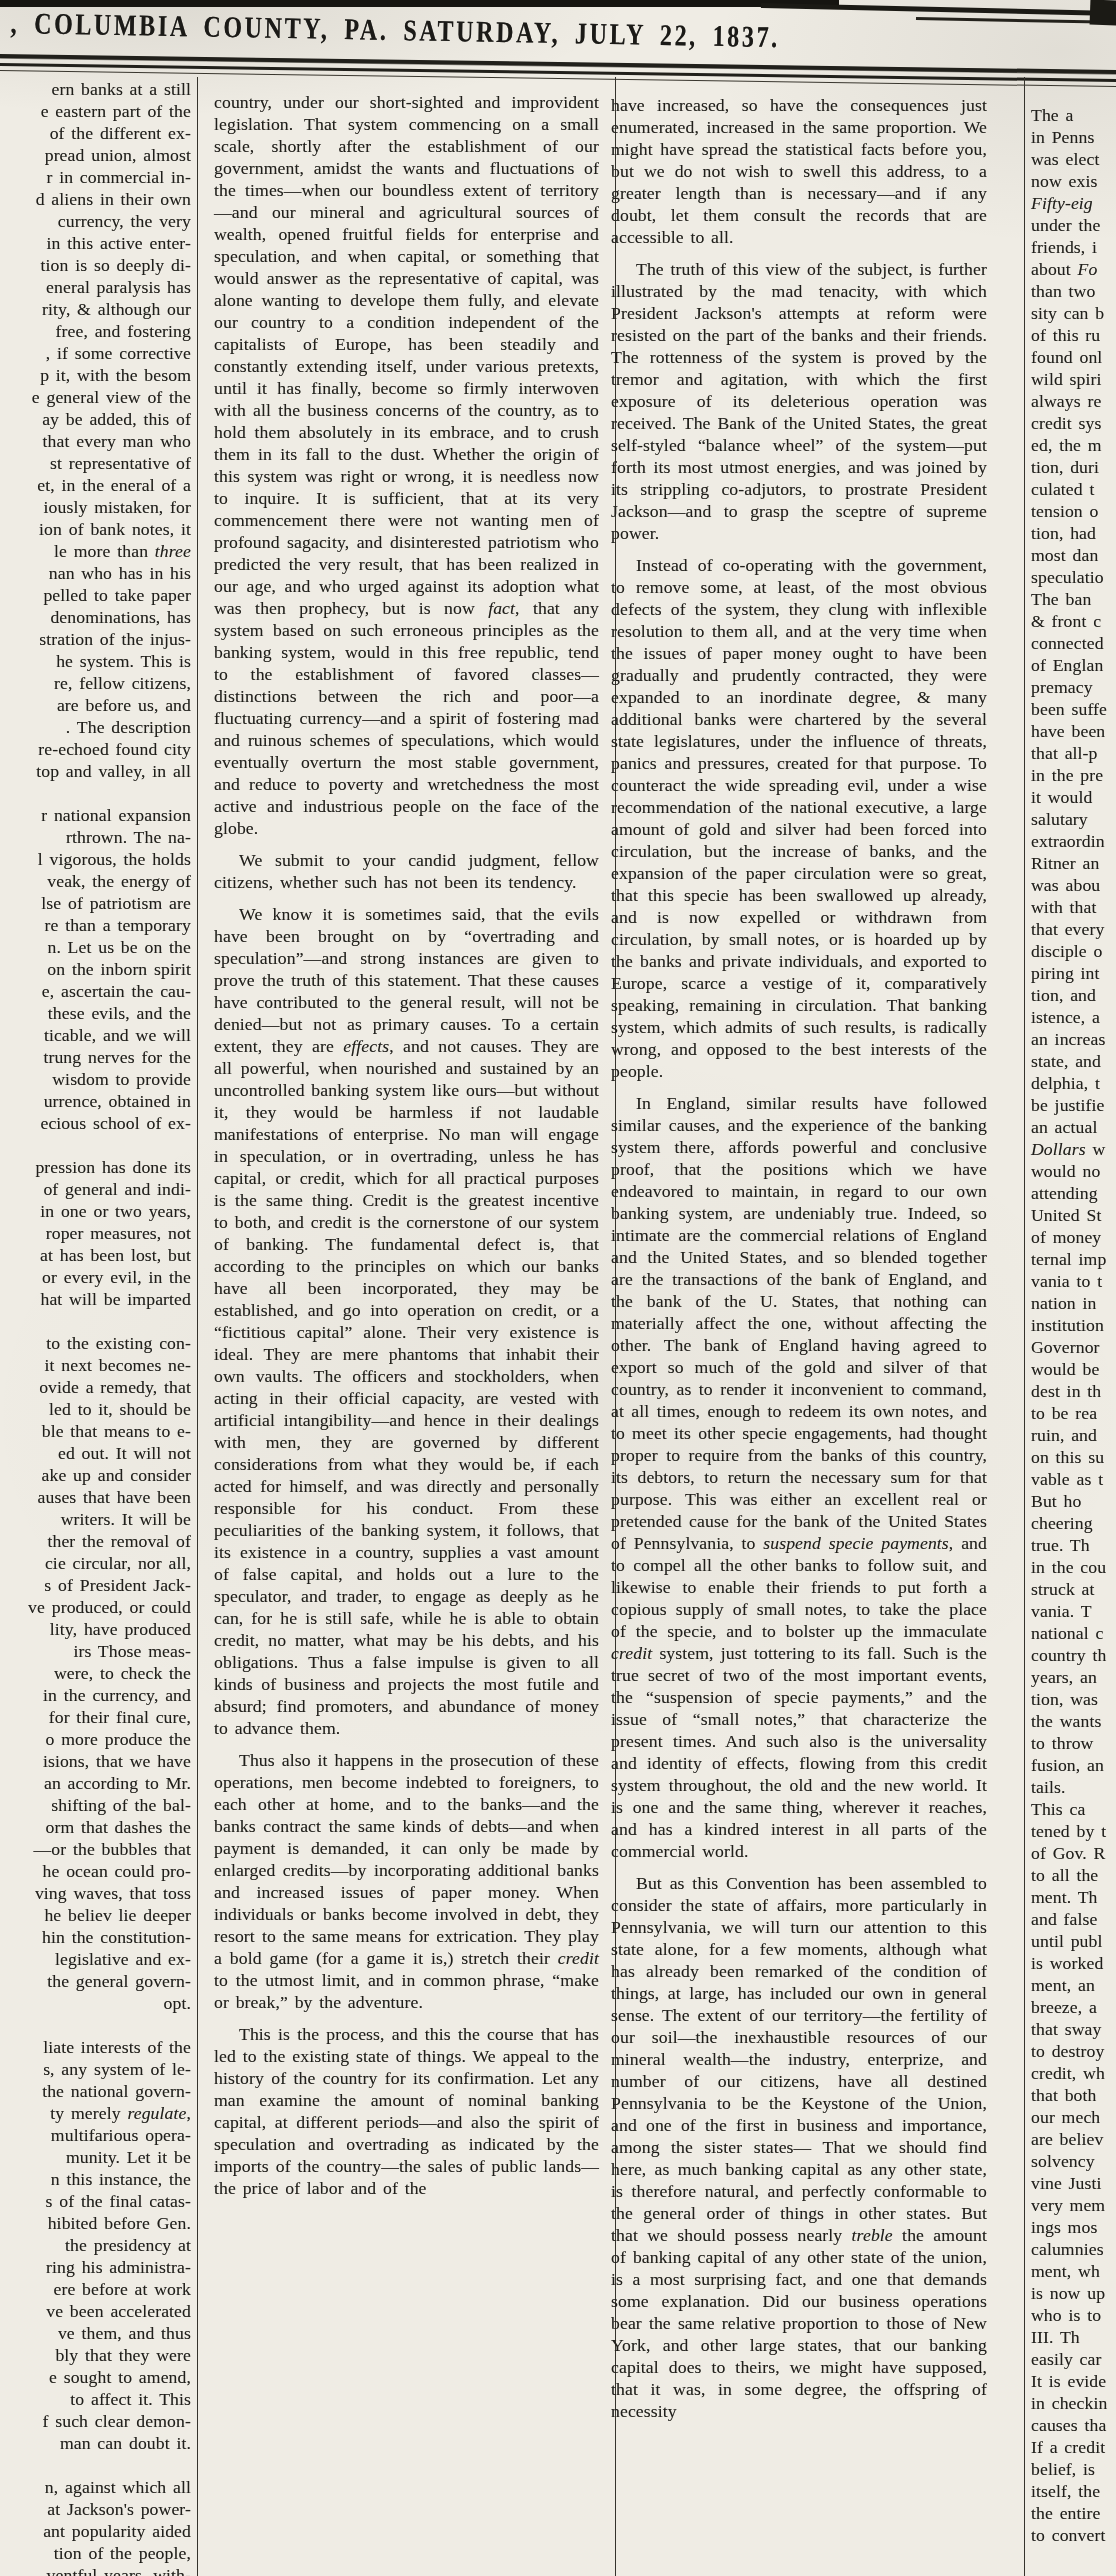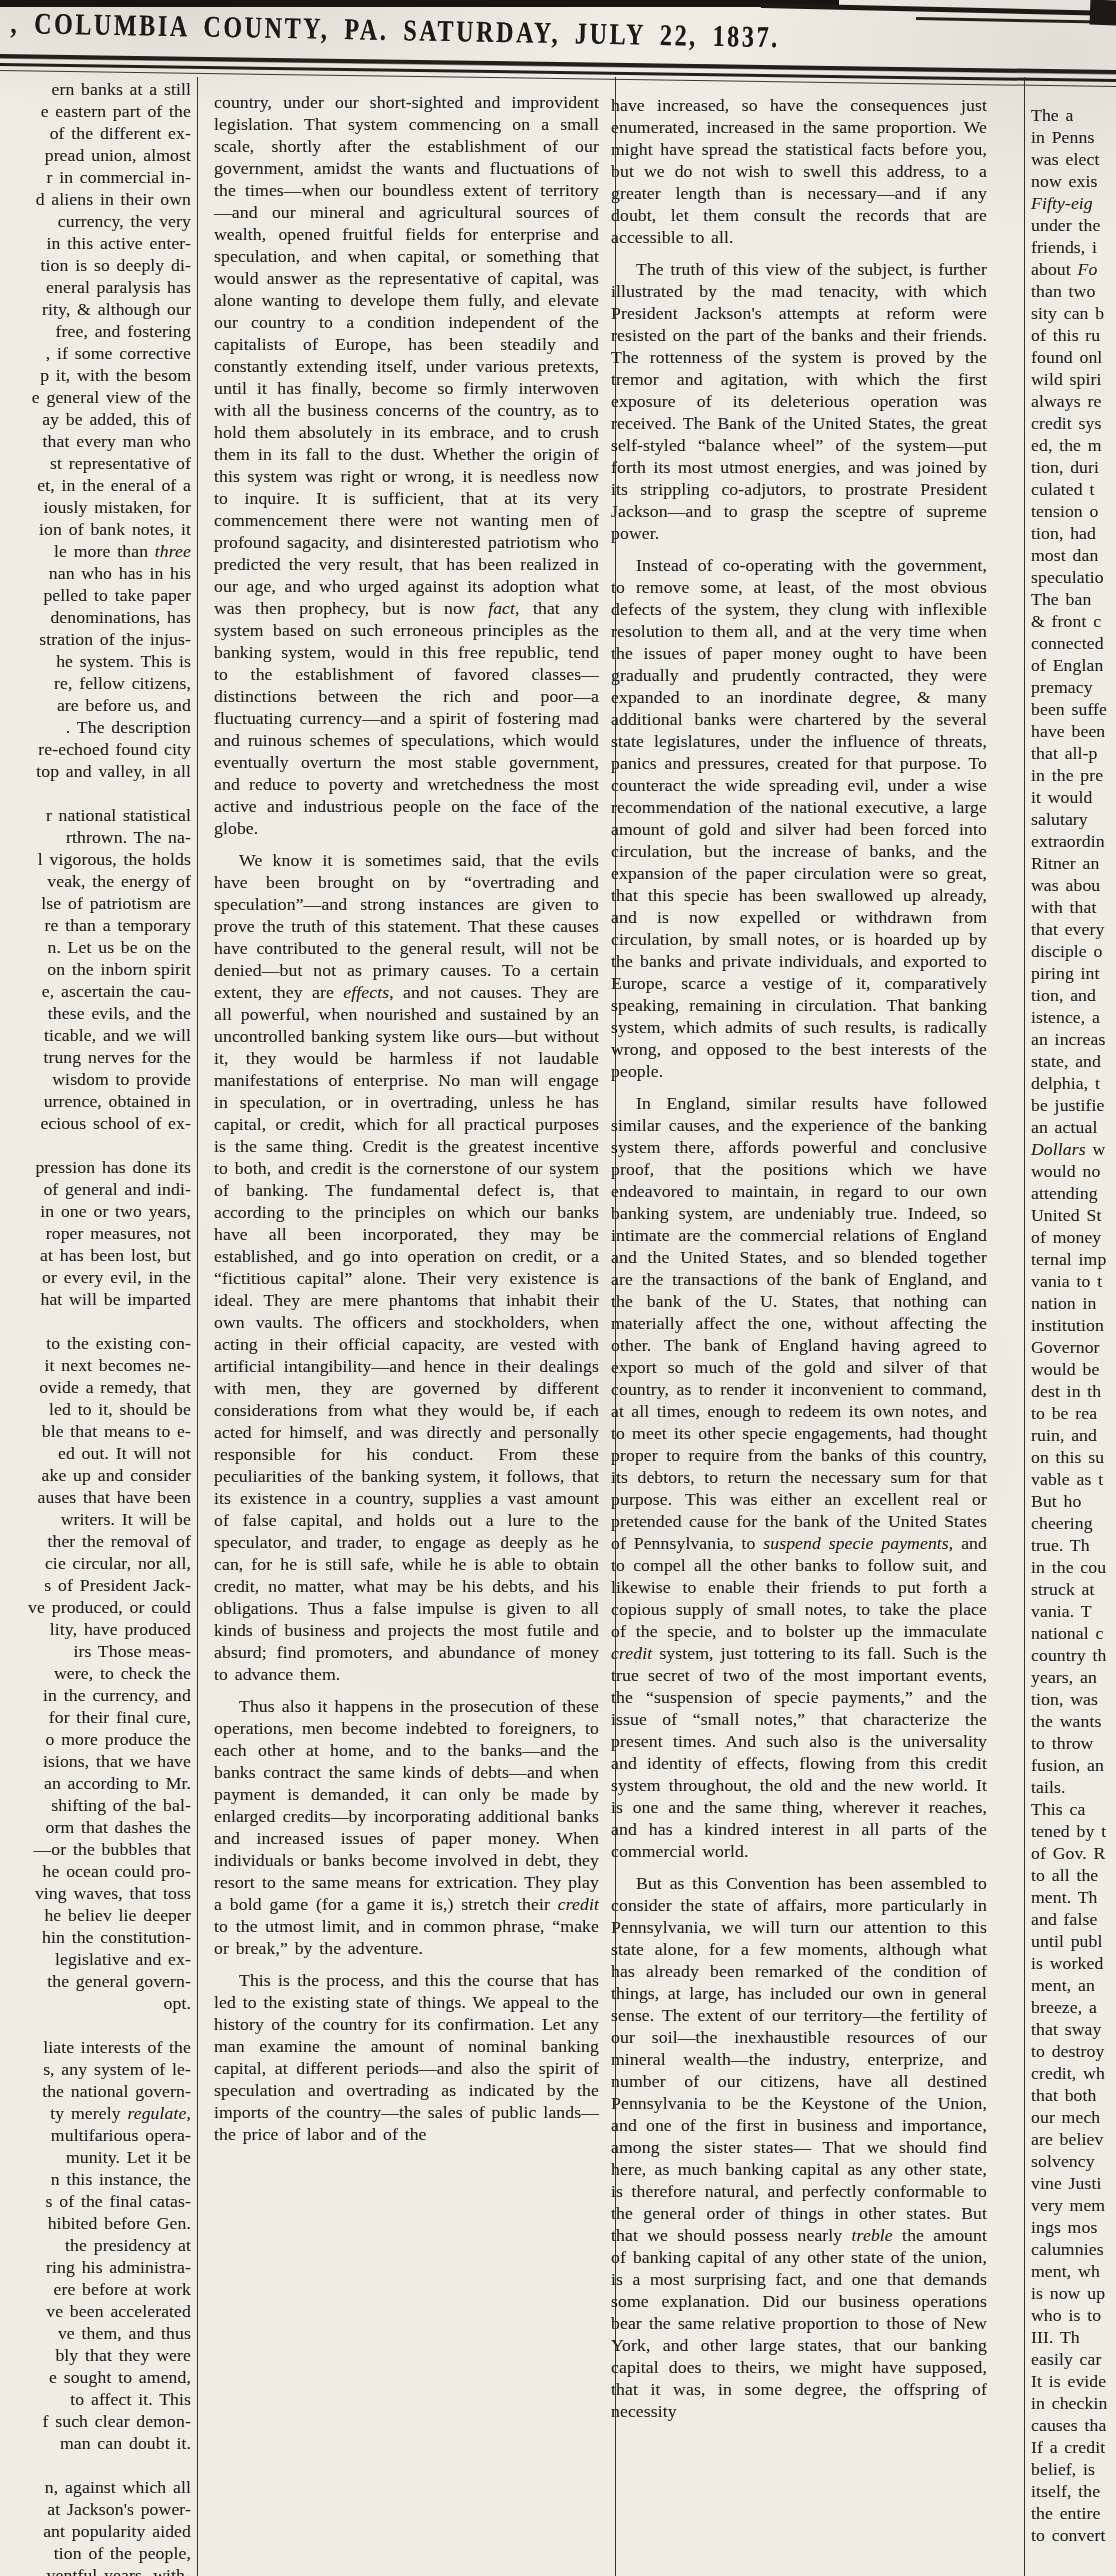--- a/index.html
+++ b/index.html
@@ -103,21 +103,21 @@
       <div class="line">pelled to take paper</div>
       <div class="line">denominations, has</div>
       <div class="line">stration of the injus-</div>
       <div class="line">he system.  This is</div>
       <div class="line">re, fellow citizens,</div>
       <div class="line">are before us, and</div>
       <div class="line">.  The description</div>
       <div class="line">re-echoed found city</div>
       <div class="line">top and valley, in all</div>
       <div class="line">&nbsp;</div>
-      <div class="line">r national statistical</div>
+      <div class="line">r national expansion</div>
       <div class="line">rthrown.  The na-</div>
       <div class="line">l vigorous, the holds</div>
       <div class="line">veak, the energy of</div>
       <div class="line">lse of patriotism are</div>
       <div class="line">re than a temporary</div>
       <div class="line">n.  Let us be on the</div>
       <div class="line">on the inborn spirit</div>
       <div class="line">e, ascertain the cau-</div>
       <div class="line">these evils, and the</div>
       <div class="line">ticable, and we will</div>
@@ -189,20 +189,21 @@
       <div class="line">n, against which all</div>
       <div class="line">at Jackson's power-</div>
       <div class="line">ant popularity aided</div>
       <div class="line">tion of the people,</div>
       <div class="line">ventful years, with-</div>
       <div class="line">utary reforms, that</div>
     </section>
 
   <section id="col2" class="col">
       <p class="para">country, under our short-sighted and improvident legislation.  That system commencing on a small scale, shortly after the establishment of our government, amidst the wants and fluctuations of the times—when our boundless extent of territory—and our mineral and agricultural sources of wealth, opened fruitful fields for enterprise and speculation, and when capital, or something that would answer as the representative of capital, was alone wanting to develope them fully, and elevate our country to a condition independent of the capitalists of Europe, has been steadily and constantly extending itself, under various pretexts, until it has finally, become so firmly interwoven with all the business concerns of the country, as to hold them absolutely in its embrace, and to crush them in its fall to the dust.  Whether the origin of this system was right or wrong, it is needless now to inquire.  It is sufficient, that at its very commencement there were not wanting men of profound sagacity, and disinterested patriotism who predicted the very result, that has been realized in our age, and who urged against its adoption what was then prophecy, but is now <i>fact</i>, that any system based on such erroneous principles as the banking system, would in this free republic, tend to the establishment of favored classes—distinctions between the rich and poor—a fluctuating currency—and a spirit of fostering mad and ruinous schemes of speculations, which would eventually overturn the most stable government, and reduce to poverty and wretchedness the most active and industrious people on the face of the globe.</p>
+      <p class="para ind">We submit to your candid judgment, fellow citizens, whether such has not been its tendency.</p>
       <p class="para ind">We know it is sometimes said, that the evils have been brought on by “overtrading and speculation”—and strong instances are given to prove the truth of this statement. That these causes have contributed to the general result, will not be denied—but not as primary causes.  To a certain extent, they are <i>effects</i>, and not causes.  They are all powerful, when nourished and sustained by an uncontrolled banking system like ours—but without it, they would be harmless if not laudable manifestations of enterprise.  No man will engage in speculation, or in overtrading, unless he has capital, or credit, which for all practical purposes is the same thing.  Credit is the greatest incentive to both, and credit is the cornerstone of our system of banking.  The fundamental defect is, that according to the principles on which our banks have all been incorporated, they may be established, and go into operation on credit, or a “fictitious capital” alone.  Their very existence is ideal.  They are mere phantoms that inhabit their own vaults.  The officers and stockholders, when acting in their official capacity, are vested with artificial intangibility—and hence in their dealings with men, they are governed by different considerations from what they would be, if each acted for himself, and was directly and personally responsible for his conduct. From these peculiarities of the banking system, it follows, that its existence in a country, supplies a vast amount of false capital, and holds out a lure to the speculator, and trader, to engage as deeply as he can, for he is still safe, while he is able to obtain credit, no matter, what may be his debts, and his obligations.  Thus a false impulse is given to all kinds of business and projects the most futile and absurd; find promoters, and abundance of money to advance them.</p>
       <p class="para ind">Thus also it happens in the prosecution of these operations, men become indebted to foreigners, to each other at home, and to the banks—and the banks contract the same kinds of debts—and when payment is demanded, it can only be made by enlarged credits—by incorporating additional banks and increased issues of paper money. When individuals or banks become involved in debt, they resort to the same means for extrication.  They play a bold game (for a game it is,) stretch their <i>credit</i> to the utmost limit, and in common phrase, “make or break,” by the adventure.</p>
       <p class="para ind">This is the process, and this the course that has led to the existing state of things. We appeal to the history of the country for its confirmation.  Let any man examine the amount of nominal banking capital, at different periods—and also the spirit of speculation and overtrading as indicated by the imports of the country—the sales of public lands—the price of labor and of the</p>
     </section>
 
   <section id="col3" class="col">
       <p class="para">have increased, so have the consequences just enumerated, increased in the same proportion.  We might have spread the statistical facts before you, but we do not wish to swell this address, to a greater length than is necessary—and if any doubt, let them consult the records that are accessible to all.</p>
       <p class="para ind">The truth of this view of the subject, is further illustrated by the mad tenacity, with which President Jackson's attempts at reform were resisted on the part of the banks and their friends.  The rottenness of the system is proved by the tremor and agitation, with which the first exposure of its deleterious operation was received.  The Bank of the United States, the great self-styled “balance wheel” of the system—put forth its most utmost energies, and was joined by its strippling co-adjutors, to prostrate President Jackson—and to grasp the sceptre of supreme power.</p>
       <p class="para ind">Instead of co-operating with the government, to remove some, at least, of the most obvious defects of the system, they clung with inflexible resolution to them all, and at the very time when the issues of paper money ought to have been gradually and prudently contracted, they were expanded to an inordinate degree, &amp; many additional banks were chartered by the several state legislatures, under the influence of threats, panics and pressures, created for that purpose.  To counteract the wide spreading evil, under a wise recommendation of the national executive, a large amount of gold and silver had been forced into circulation, but the increase of banks, and the expansion of the paper circulation were so great, that this specie has been swallowed up already, and is now expelled or withdrawn from circulation, by small notes, or is hoarded up by the banks and private individuals, and exported to Europe, scarce a vestige of it, comparatively speaking, remaining in circulation.  That banking system, which admits of such results, is radically wrong, and opposed to the best interests of the people.</p>
       <p class="para ind">In England, similar results have followed similar causes, and the experience of the banking system there, affords powerful and conclusive proof, that the positions which we have endeavored to maintain, in regard to our own banking system, are undeniably true.  Indeed, so intimate are the commercial relations of England and the United States, and so blended together are the transactions of the bank of England, and the bank of the U. States, that nothing can materially affect the one, without affecting the other.  The bank of England having agreed to export so much of the gold and silver of that country, as to render it inconvenient to command, at all times, enough to redeem its own notes, and to meet its other specie engagements, had thought proper to require from the banks of this country, its debtors, to return the necessary sum for that purpose.  This was either an excellent real or pretended cause for the bank of the United States of Pennsylvania, to <i>suspend specie payments</i>, and to compel all the other banks to follow suit, and likewise to enable their friends to put forth a copious supply of small notes, to take the place of the specie, and to bolster up the immaculate <i>credit</i> system, just tottering to its fall.  Such is the true secret of two of the most important events, the “suspension of specie payments,” and the issue of “small notes,” that characterize the present times.  And such also is the universality and identity of effects, flowing from this credit system throughout, the old and the new world.  It is one and the same thing, wherever it reaches, and has a kindred interest in all parts of the commercial world.</p>

